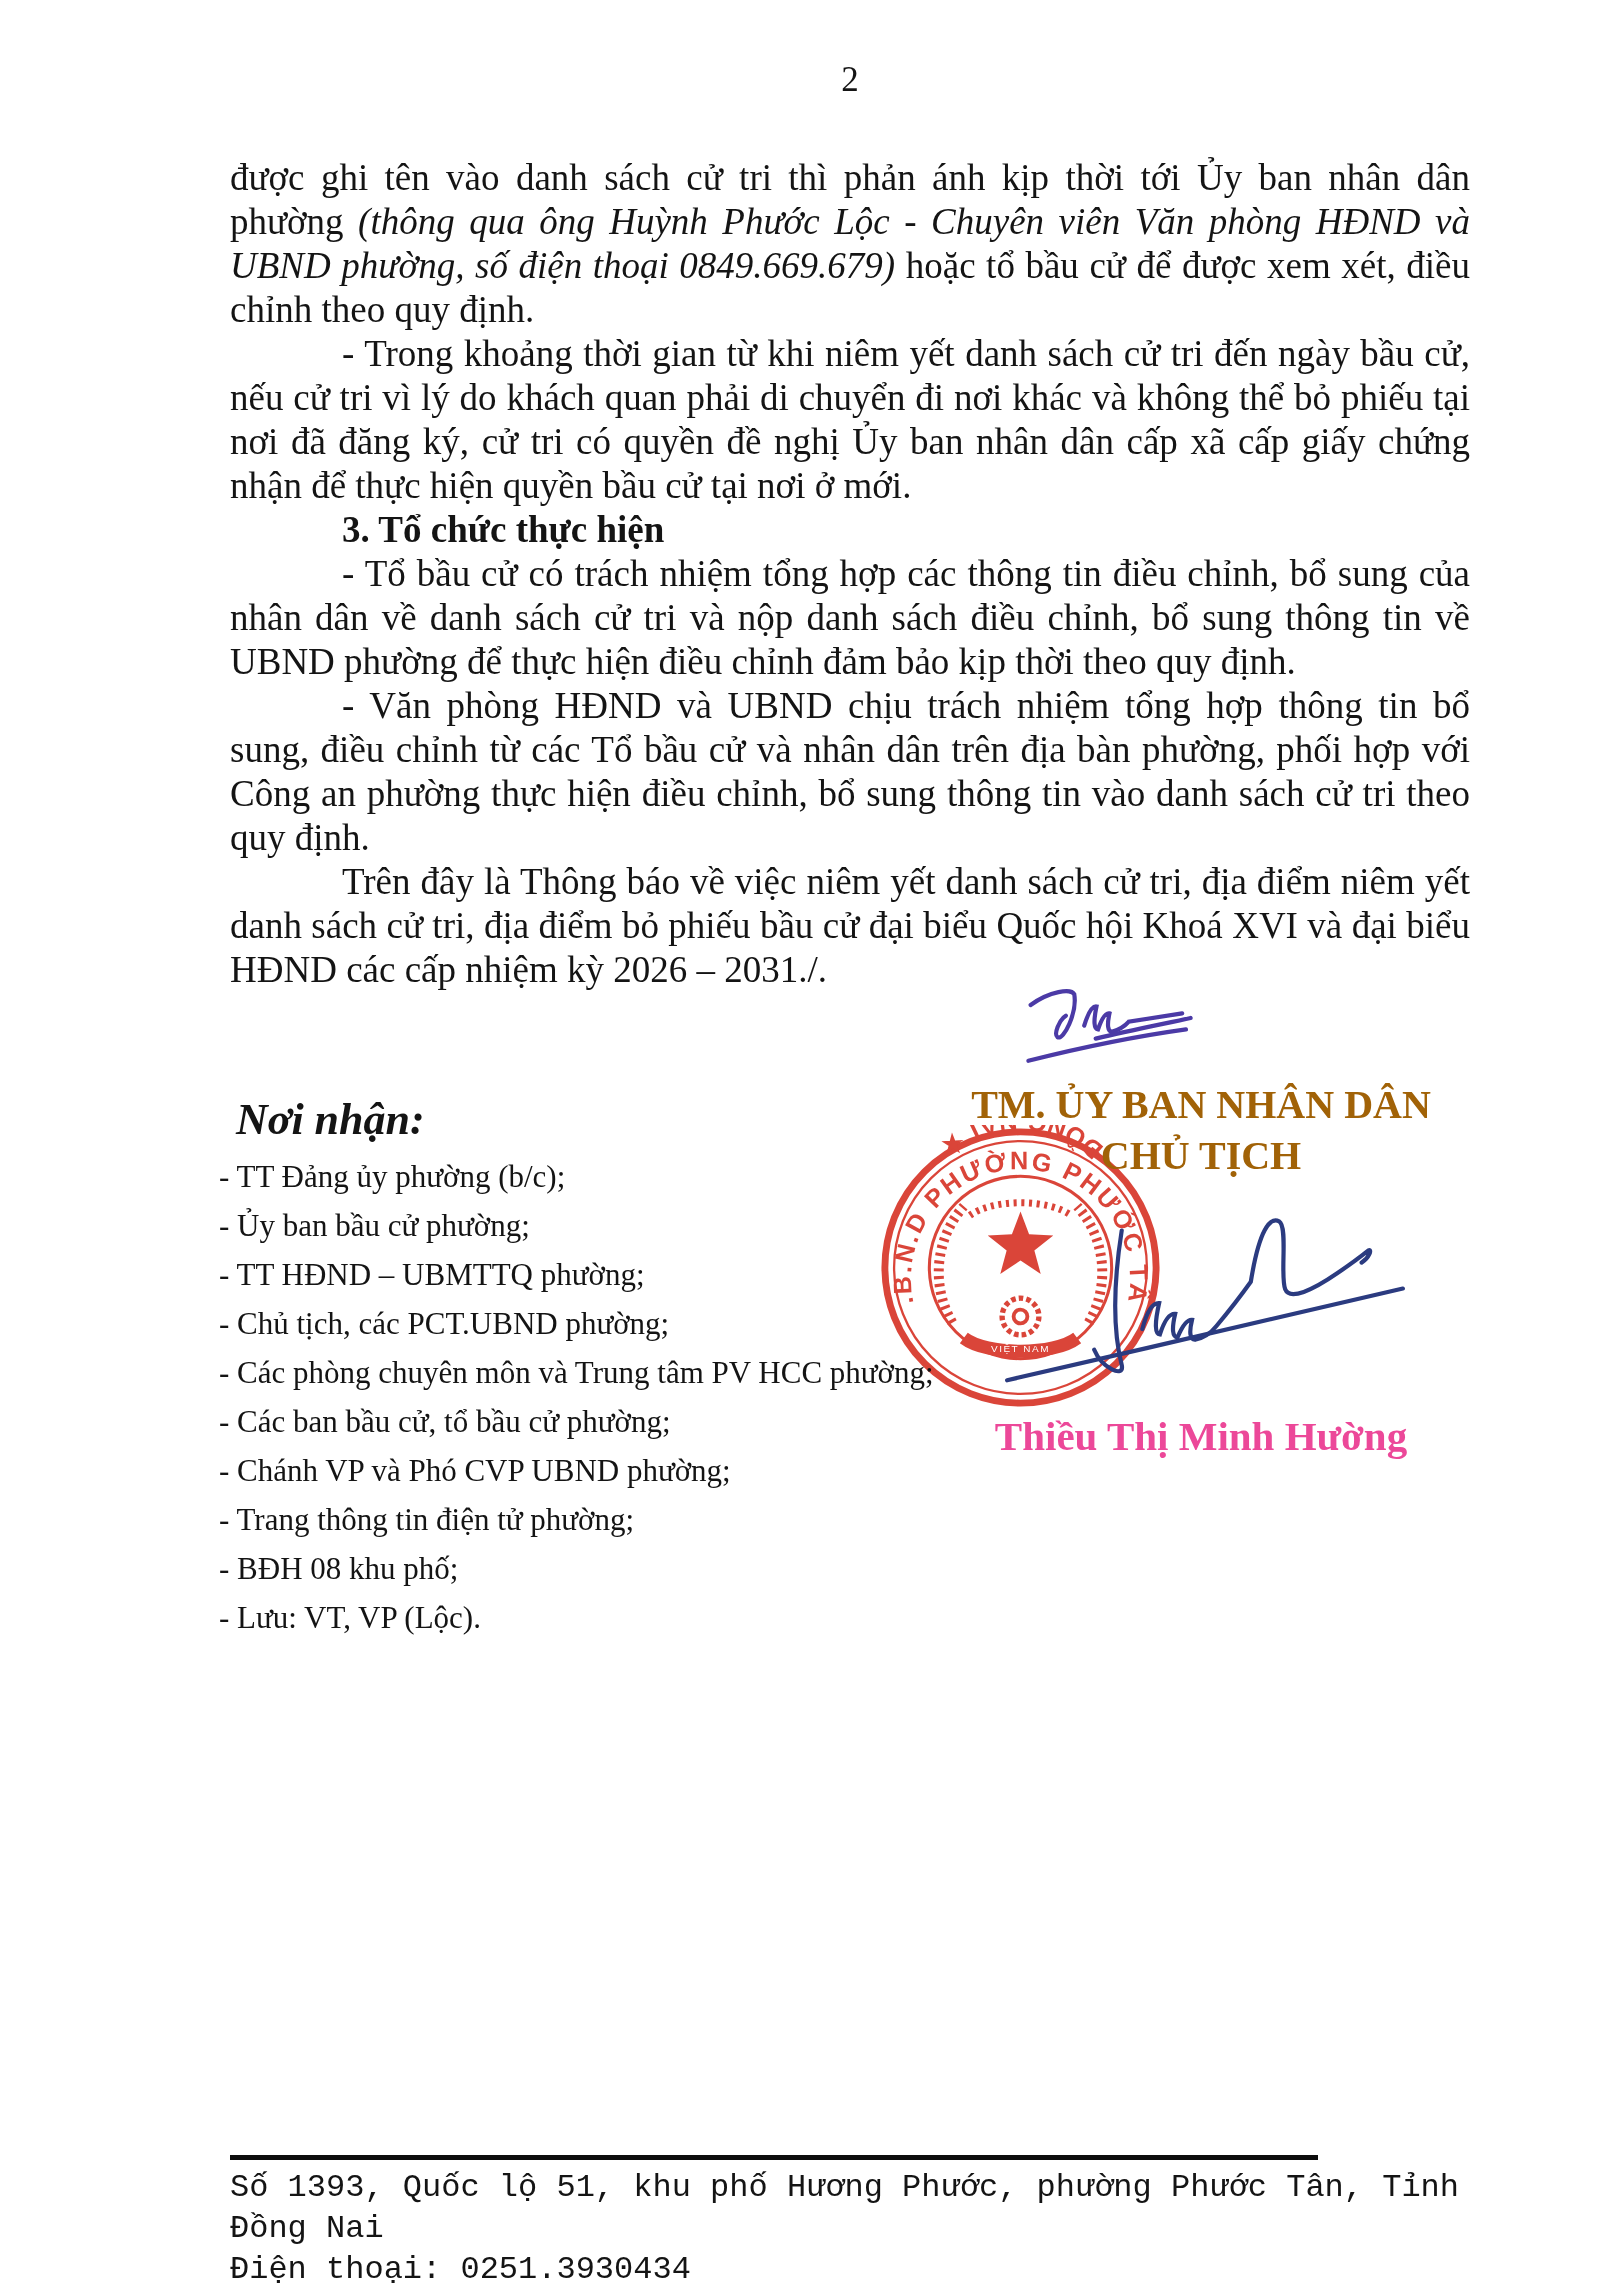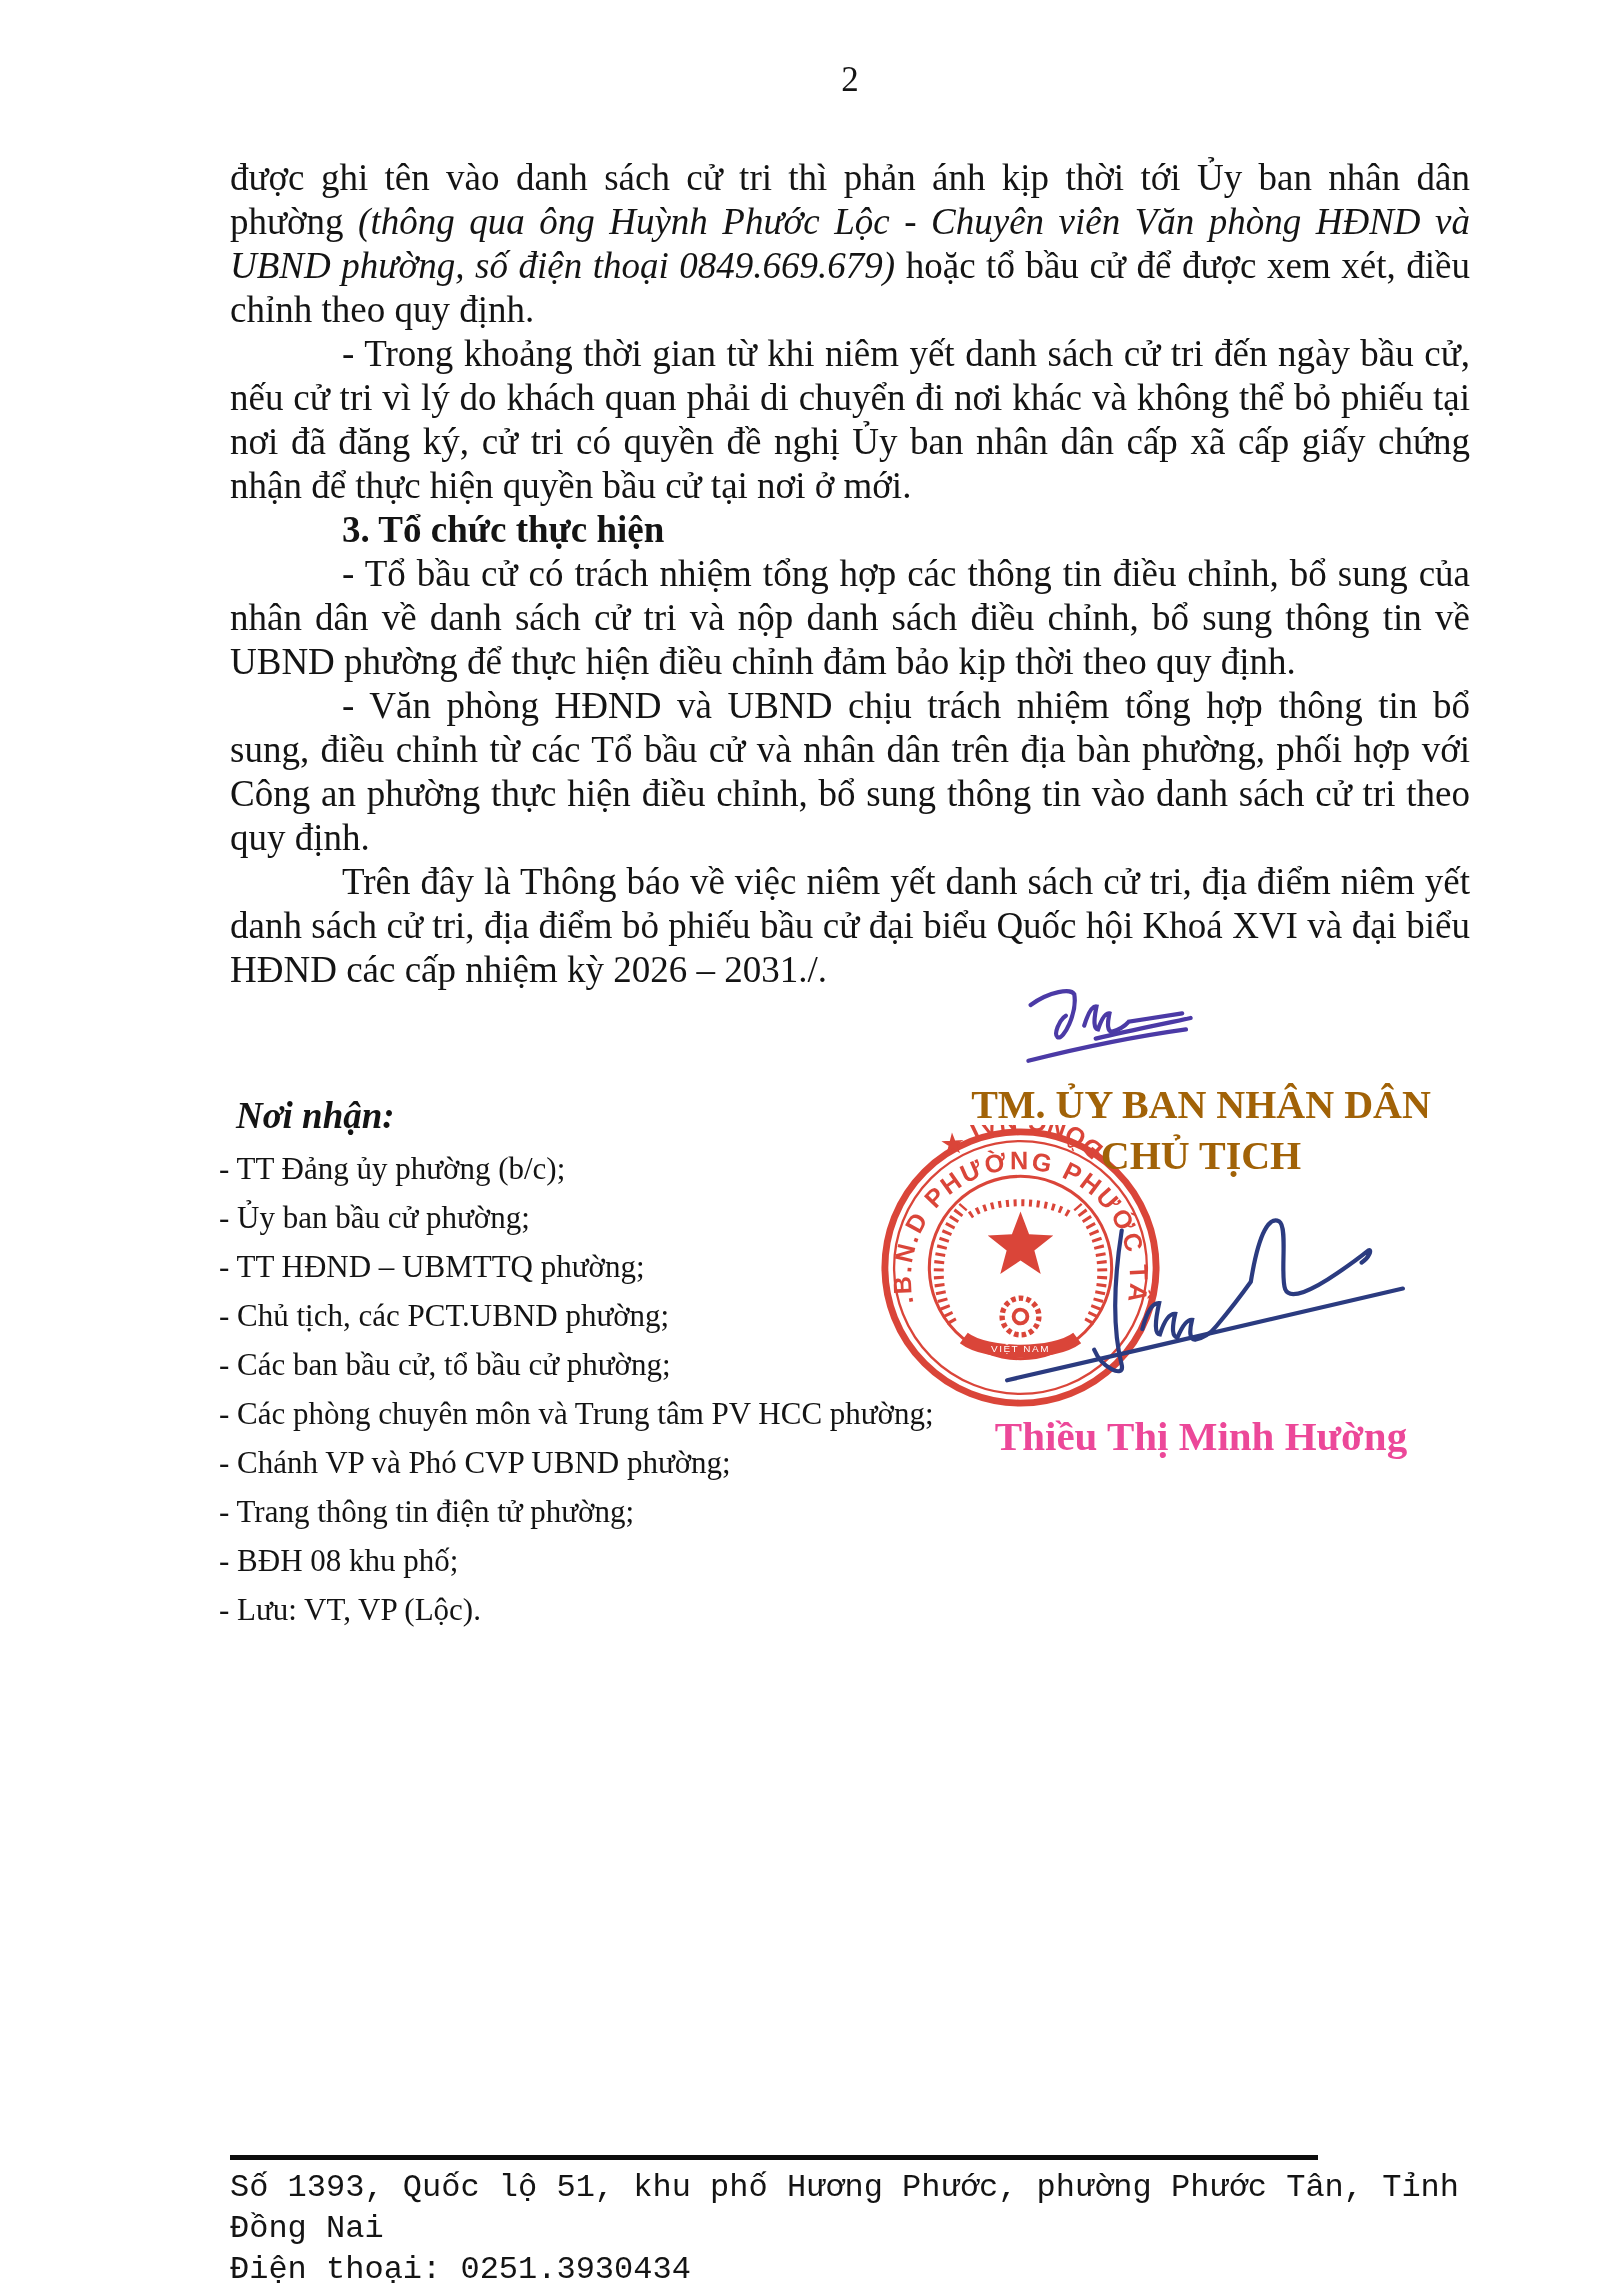--- a/index.html
+++ b/index.html
@@ -29,21 +29,21 @@
     color:#a16207;
   }
   .signer-name{
     position:absolute;left:956px;top:1412px;width:490px;
     text-align:center;font-size:41px;font-weight:bold;color:#ec4899;
   }
   .recipients{
     position:absolute;left:219px;top:1094px;width:842px;
   }
   .recipients .label{
-    font-size:37px;font-weight:bold;font-style:italic;margin:0 0 6.1px 17px;
+    font-size:44px;font-weight:bold;font-style:italic;margin:0 0 6.1px 17px;
   }
   .recipients .item{
     font-size:31px;line-height:34px;white-space:nowrap;margin-top:15px;
   }
   .footer{
     position:absolute;left:230px;top:2155px;width:1240px;
   }
   .footer .rule{
     width:1088px;height:5.4px;background:#0d0d0d;margin-bottom:6.9px;
   }
@@ -123,22 +123,22 @@
 
   <div class="signer-name">Thiều Thị Minh Hường</div>
 
   <div class="recipients">
     <div class="label">Nơi nhận:</div>
     <div id="recipient-list">
         <div class="item">- TT Đảng ủy phường (b/c);</div>
         <div class="item">- Ủy ban bầu cử phường;</div>
         <div class="item">- TT HĐND – UBMTTQ  phường;</div>
         <div class="item">- Chủ tịch, các PCT.UBND phường;</div>
+        <div class="item">- Các phòng chuyên môn và Trung tâm PV HCC phường;</div>
         <div class="item">- Các ban bầu cử, tổ bầu cử phường;</div>
-        <div class="item">- Các phòng chuyên môn và Trung tâm PV HCC phường;</div>
         <div class="item">- Chánh VP và Phó CVP UBND phường;</div>
         <div class="item">- Trang thông tin điện tử phường;</div>
         <div class="item">- BĐH 08 khu phố;</div>
         <div class="item">- Lưu: VT, VP  (Lộc).</div>
       </div>
   </div>
 
   <div class="footer">
     <div class="rule"></div>
     <div class="line">Số 1393, Quốc lộ 51, khu phố Hương Phước, phường Phước Tân, Tỉnh Đồng Nai</div>

